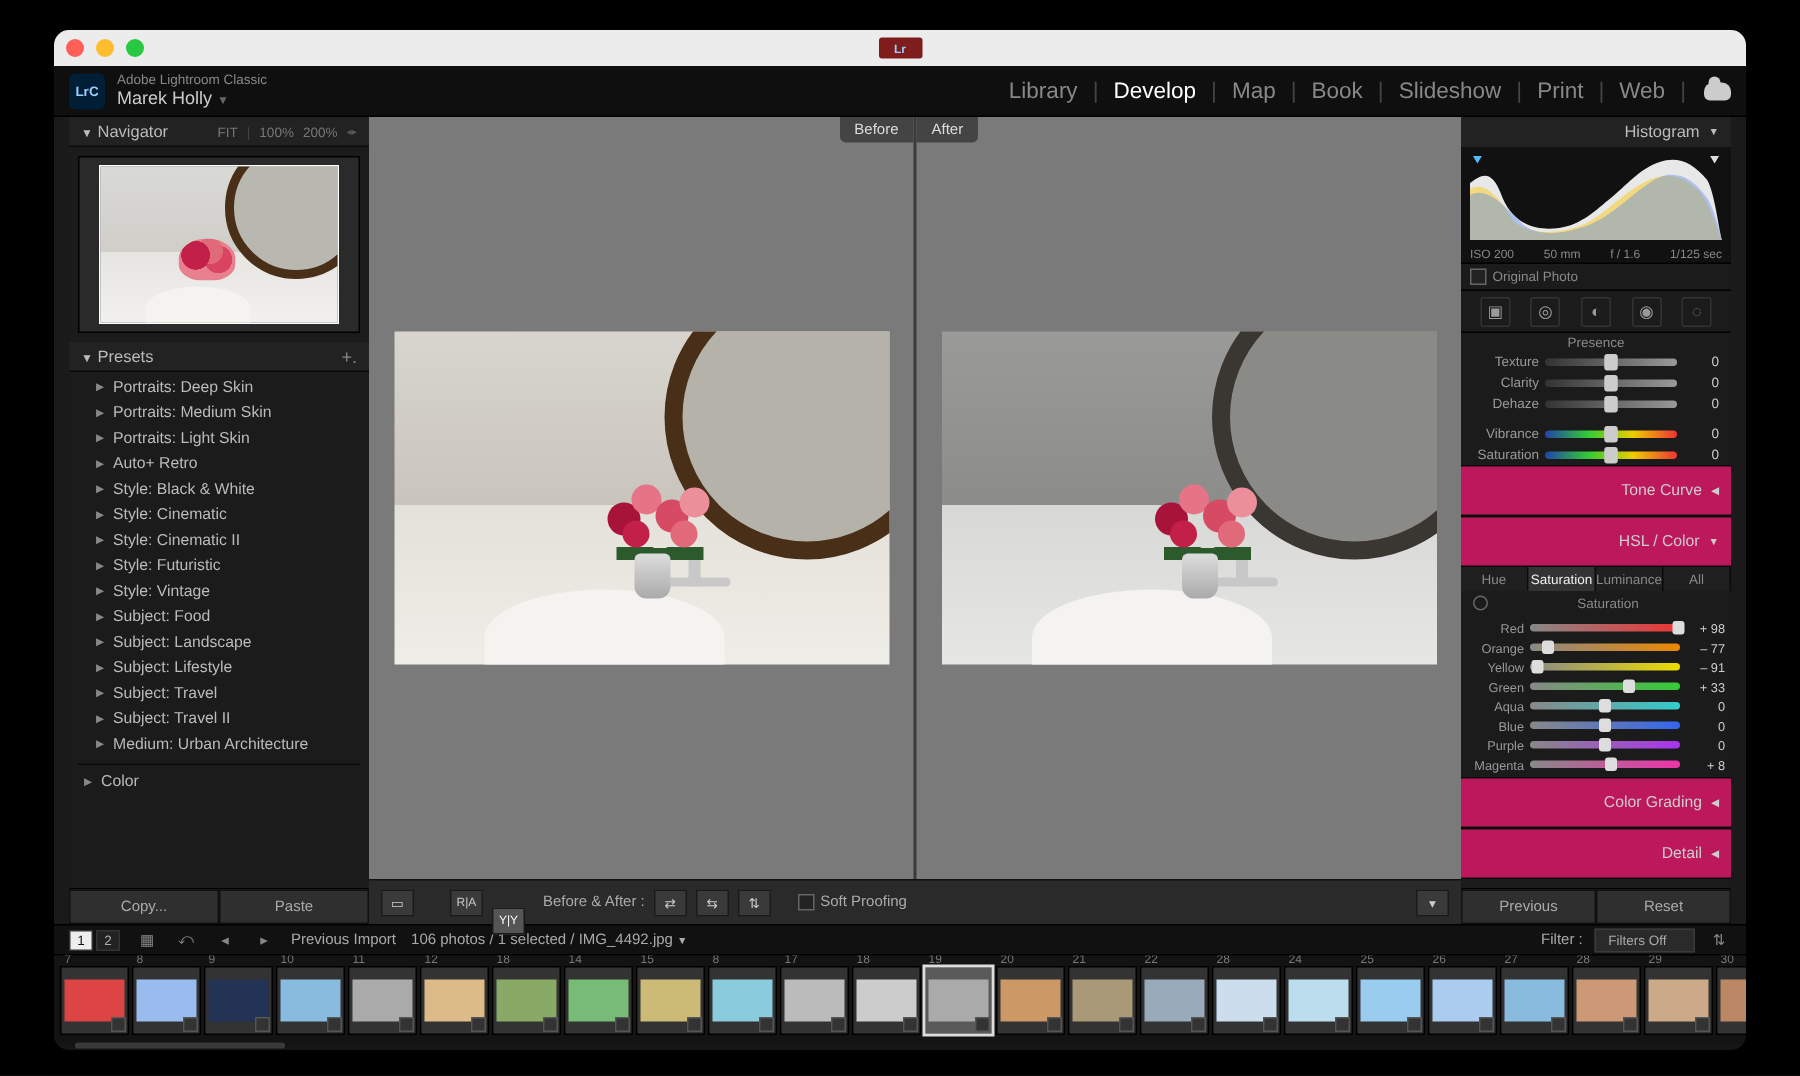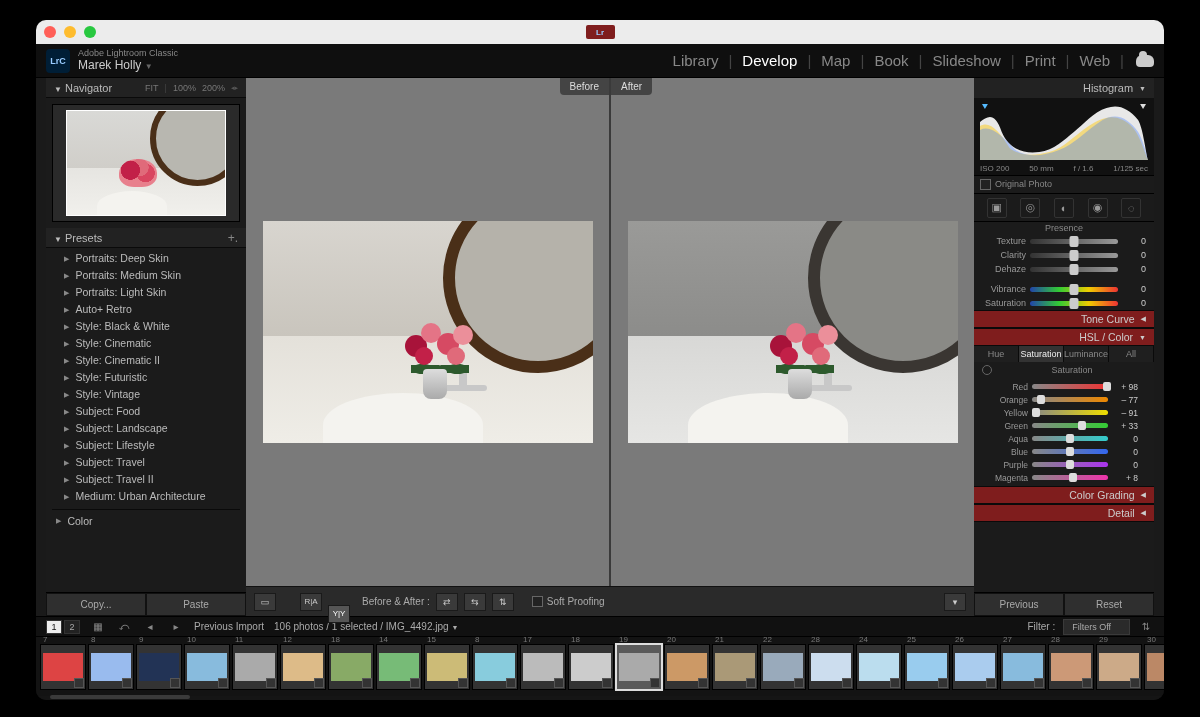--- a/index.html
+++ b/index.html
@@ -89,27 +89,27 @@
   .orig-photo{font-size:9px;color:#888;padding:3px 6px;border-bottom:1px solid #000;display:flex;align-items:flex-start;gap:4px;}
   .tool-strip{height:28px;display:flex;align-items:center;justify-content:space-around;padding:0 6px;border-bottom:1px solid #000;}
   .tool-strip .ts{width:20px;height:20px;border:1px solid #333;border-radius:2px;display:flex;align-items:center;justify-content:center;color:#999;font-size:11px;cursor:pointer;}
   .subhead{font-size:9px;color:#888;text-align:center;padding:1px 0;}
   .slider-row{display:flex;align-items:center;padding:0 8px;height:14px;gap:4px;}
   .slider-row .lbl{width:44px;text-align:right;font-size:9px;color:#999;}
   .slider-row .track{flex:1;height:5px;border-radius:3px;position:relative;}
   .slider-row .track.gray{background:linear-gradient(90deg,#333,#999);}
   .slider-row .knob{position:absolute;top:-3px;width:9px;height:11px;background:#ccc;border-radius:2px;transform:translateX(-50%);}
   .slider-row .val{width:24px;text-align:right;font-size:9px;color:#ccc;}
-  .section-bar{height:18px;background:#7f1d1d;display:flex;align-items:center;justify-content:flex-end;padding:0 8px;font-size:10.5px;color:#ccc;border-top:1px solid #0a0a0a;border-bottom:1px solid #0a0a0a;gap:6px;cursor:pointer;}
+  .section-bar{height:18px;background:#be185d;display:flex;align-items:center;justify-content:flex-end;padding:16px 8px;font-size:10.5px;color:#ccc;border-top:1px solid #0a0a0a;border-bottom:1px solid #0a0a0a;gap:6px;cursor:pointer;}
   .section-bar .tri{font-size:7px;}
   .hsl-tabs{display:flex;height:16px;background:#1f1f1f;font-size:9px;}
   .hsl-tabs div{flex:1;text-align:center;line-height:16px;color:#888;border-right:1px solid #0a0a0a;cursor:pointer;}
   .hsl-tabs div.active{background:#333;color:#eee;}
   .hsl-body{padding:2px 0;}
-  .hsl-row{display:flex;align-items:center;padding:0 16px;height:13px;gap:4px;}
+  .hsl-row{display:flex;align-items:center;padding:0 4px;height:13px;gap:4px;}
   .hsl-row .lbl{width:38px;text-align:right;font-size:8.5px;color:#999;}
   .hsl-row .track{flex:1;height:5px;border-radius:3px;position:relative;}
   .hsl-row .knob{position:absolute;top:-2px;width:8px;height:9px;background:#ddd;border-radius:2px;transform:translateX(-50%);}
   .hsl-row .val{width:26px;text-align:right;font-size:8.5px;color:#ccc;}
   .prev-reset{display:flex;height:24px;border-top:1px solid #000;margin-top:auto;}
   .prev-reset button{flex:1;background:#2f2f2f;color:#aaa;border:1px solid #111;font-size:10px;cursor:pointer;}
 
   
   .info-bar{height:20px;background:#111;display:flex;align-items:center;padding:0 10px;gap:10px;font-size:10px;color:#aaa;border-top:1px solid #000;}
   .info-bar .pager{display:flex;gap:2px;}

